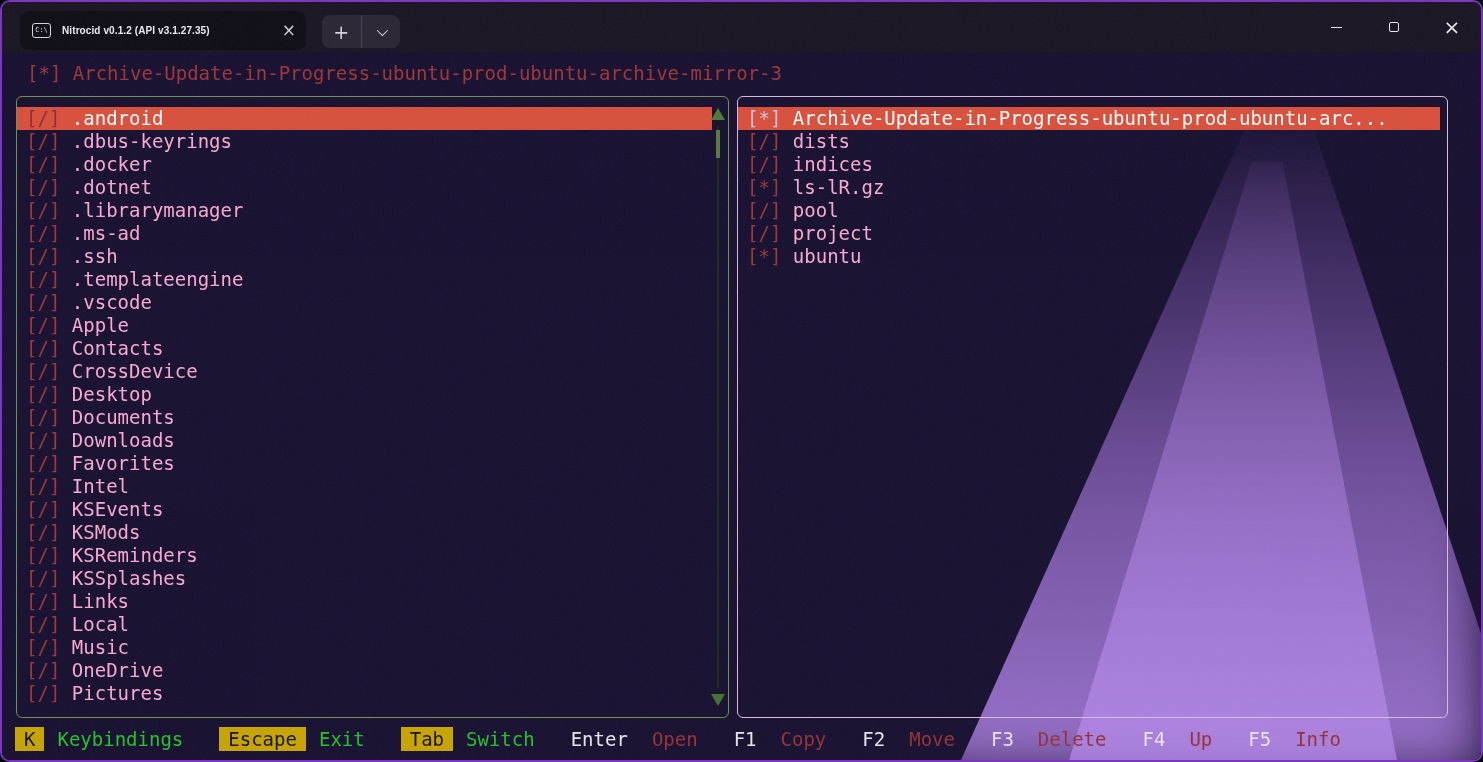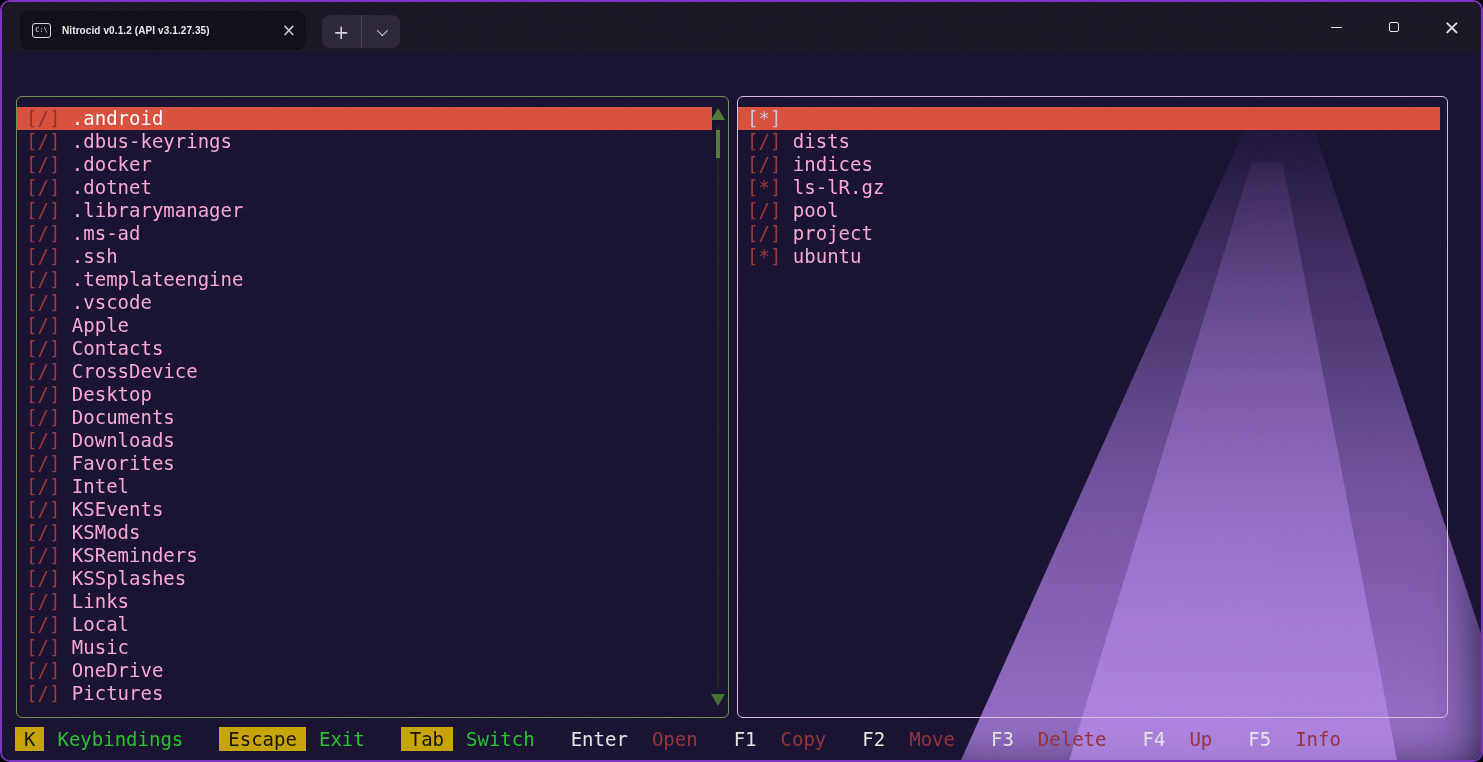--- a/index.html
+++ b/index.html
@@ -162,20 +162,21 @@
       </div>
     </div>
   </div>
 
   <div class="content">
     <div class="beam-wrap">
       <div class="beam-outer"></div>
       <div class="beam-core"></div>
     </div>
 
+    <div class="pathline">[*] Archive-Update-in-Progress-ubuntu-prod-ubuntu-archive-mirror-3</div>
 
     <div class="panel panel-left">
       <div class="rows">
 
       <div class="row selected">
             <span class="marker">[/]</span>
             <span class="fname">.android</span>
           </div>
           <div class="row">
             <span class="marker">[/]</span>
@@ -284,20 +285,21 @@
         <div class="sb-thumb"></div>
         <div class="sb-down"></div>
       </div>
     </div>
 
     <div class="panel panel-right">
       <div class="rows">
 
       <div class="row selected">
             <span class="marker">[*]</span>
+            <span class="fname">Archive-Update-in-Progress-ubuntu-prod-ubuntu-arc...</span>
           </div>
           <div class="row">
             <span class="marker">[/]</span>
             <span class="fname">dists</span>
           </div>
           <div class="row">
             <span class="marker">[/]</span>
             <span class="fname">indices</span>
           </div>
           <div class="row">

